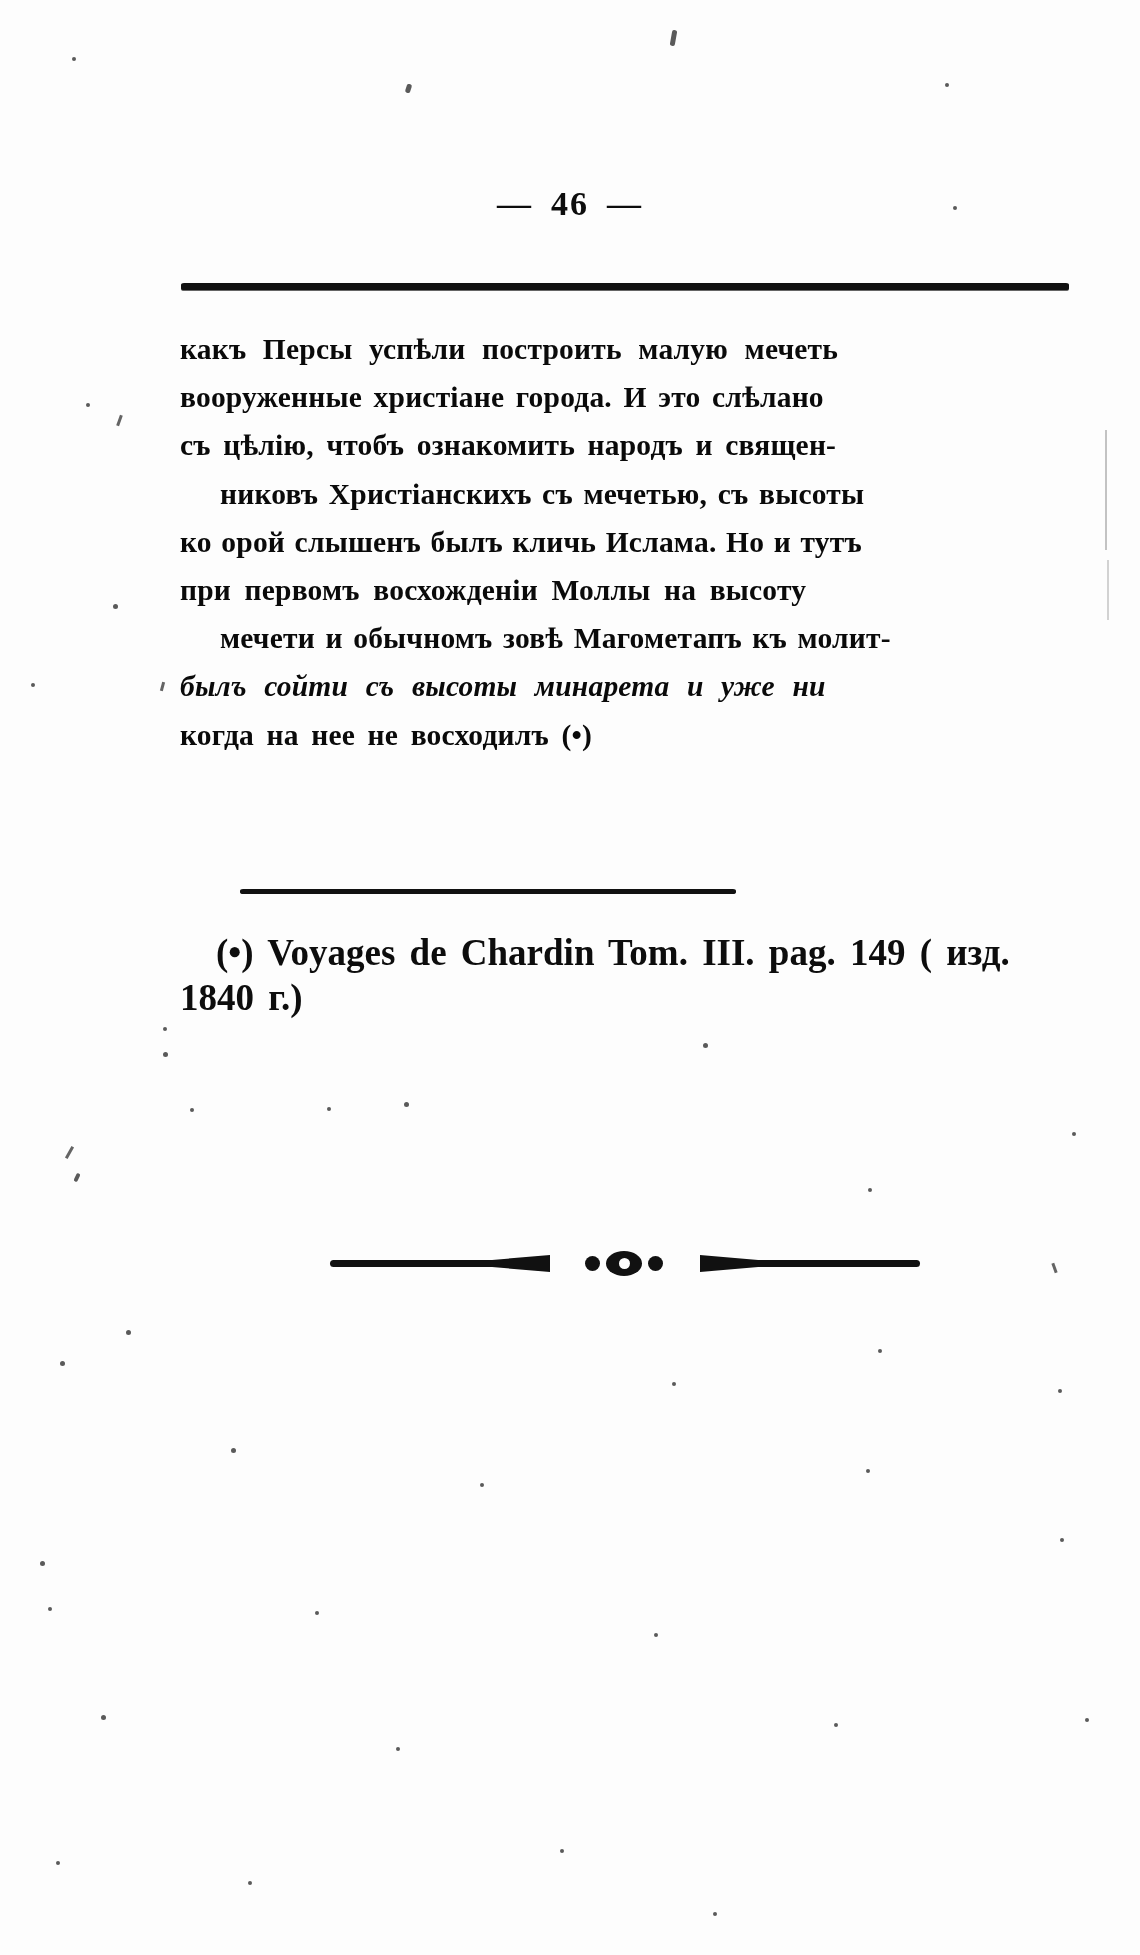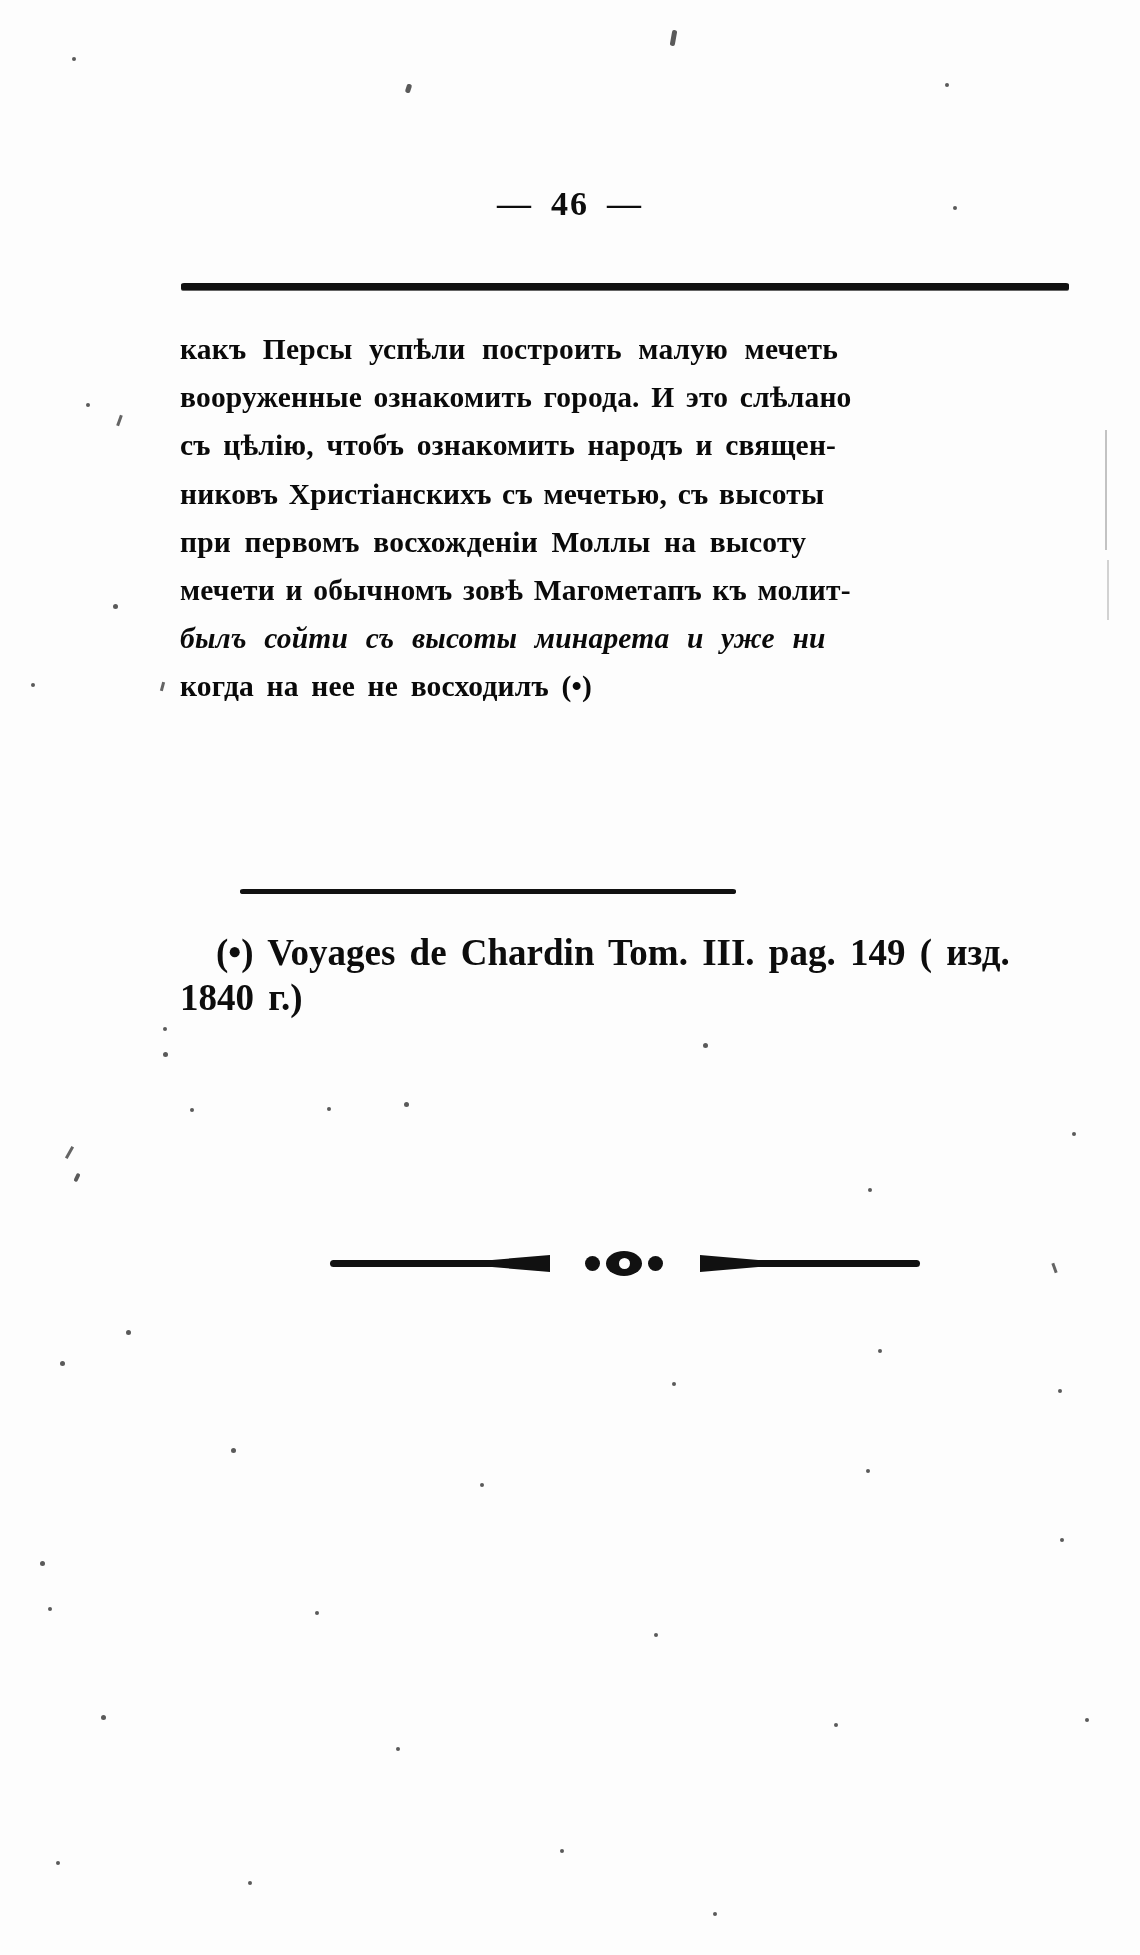--- a/index.html
+++ b/index.html
@@ -86,21 +86,21 @@
     letter-spacing: .2px;
     font-family: "Liberation Serif", serif;
     color: #0a0a0a;
   }
   .body-text .line {
     display: block;
     white-space: nowrap;
   }
   
   .ws1 { word-spacing: 9px; }
-  .ws2 { word-spacing: 3px; }
+  .ws2 { word-spacing: 3px; margin-left: 40px; }
   .ws3 { word-spacing: 4px; }
   .ws4 { word-spacing: 7px; }
   .ws5 { word-spacing: 5px; }
   .ws6 { word-spacing: 6px; }
   .ws7 { word-spacing: 10px; font-style: italic; }
   .ws8 { word-spacing: 2px; }
 
   
   .footnote {
     position: absolute;
@@ -197,23 +197,24 @@
 <div class="page">
 
   <div class="page-number">
     <span class="dash">—</span><span>46</span><span class="dash">—</span>
   </div>
 
   <div class="rule-top"></div>
 
   <div class="body-text">
     <span class="line ws1">какъ Персы успѣли построить   малую   мечеть</span>
-    <span class="line ws3">вооруженные ознакомить города.  И это слѣлано</span>
+    <span class="line ws3">вооруженные христіане города.  И это слѣлано</span>
     <span class="line ws5">съ цѣлію, чтобъ ознакомить  народъ и священ-</span>
     <span class="line ws2">никовъ Христіанскихъ   съ мечетью,  съ высоты</span>
+    <span class="line ws8">ко орой слышенъ былъ кличь Ислама. Но и тутъ</span>
     <span class="line ws6">при первомъ   восхожденіи  Моллы  на высоту</span>
     <span class="line ws2">мечети и обычномъ зовѣ Магометапъ къ молит-</span>
     <span class="line ws7">былъ  сойти  съ высоты  минарета   и уже ни</span>
     <span class="line ws5">когда на нее не восходилъ (•)</span>
   </div>
 
   <div class="rule-foot"></div>
 
   <div class="footnote">
     <span class="line fnw"><span class="fn-indent"></span><span>(•) Voyages de Chardin Tom. III. pag. 149 ( изд.</span></span>

